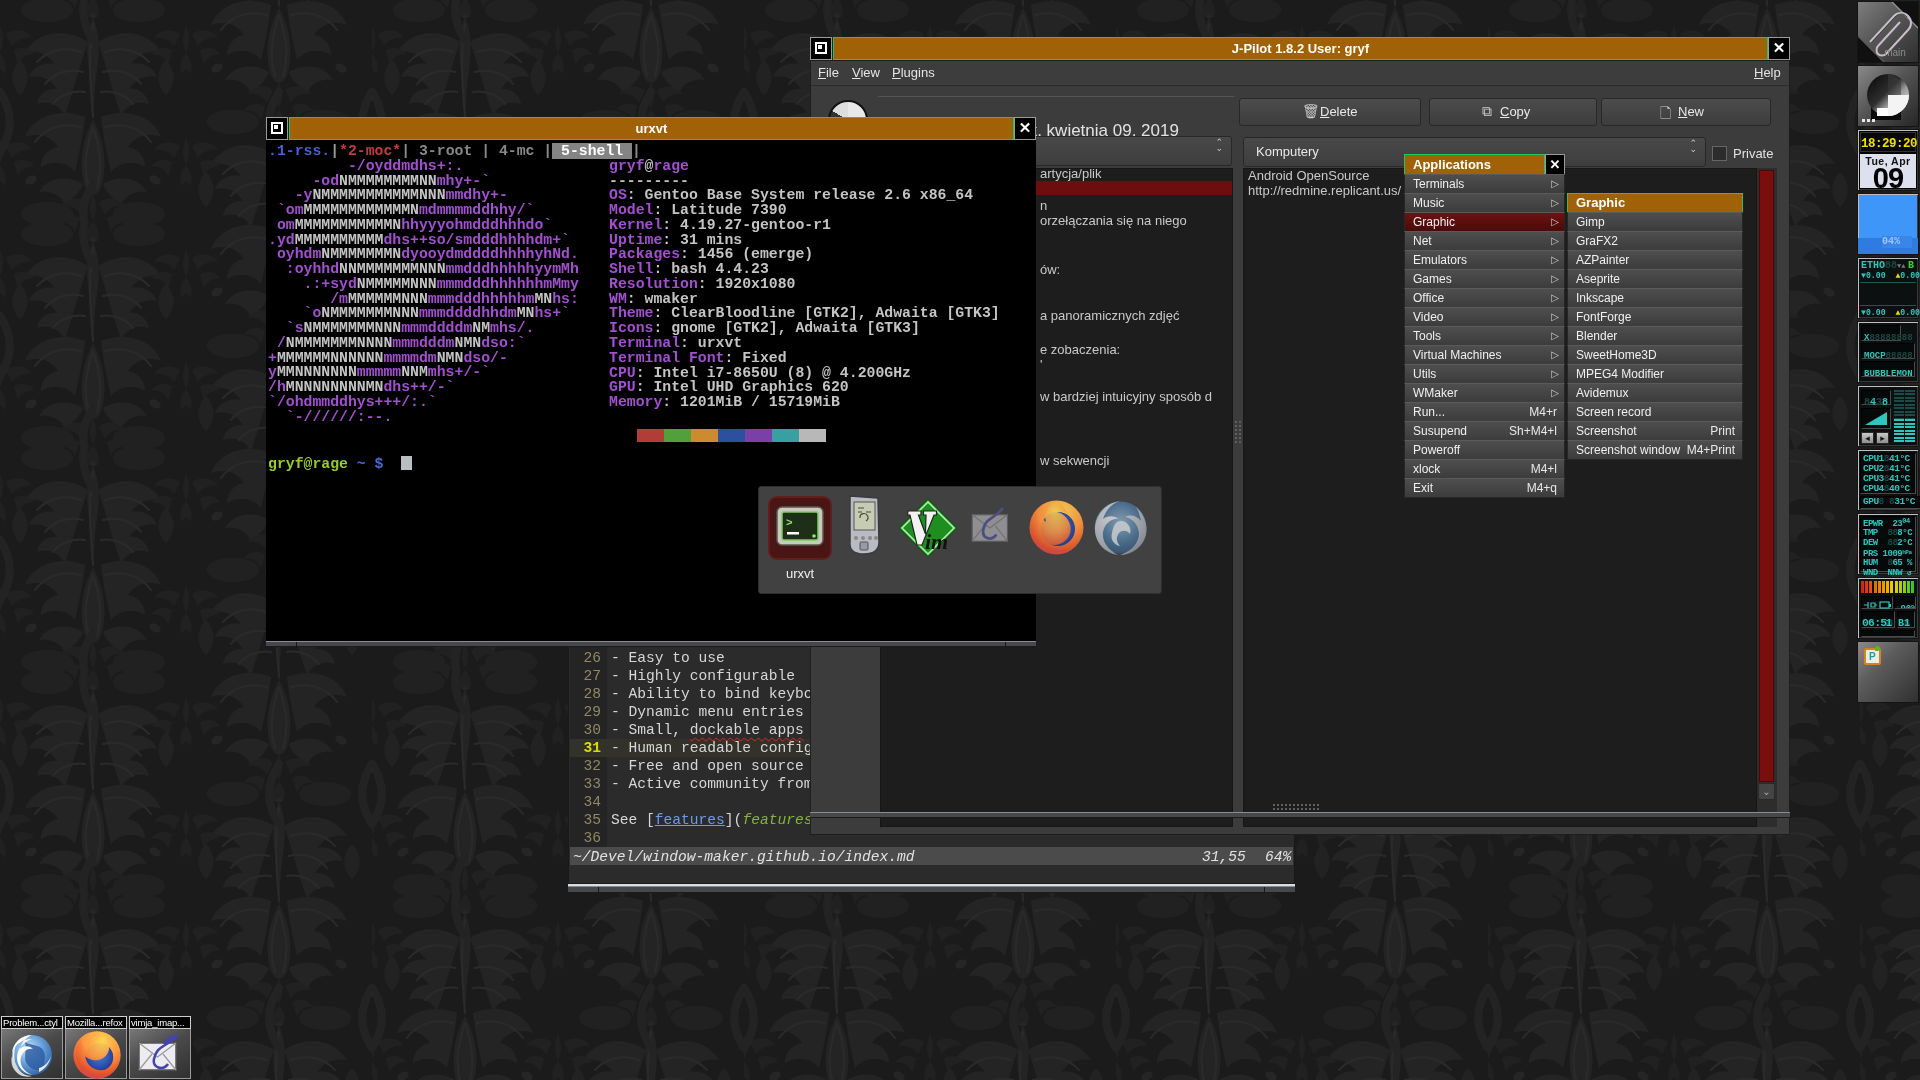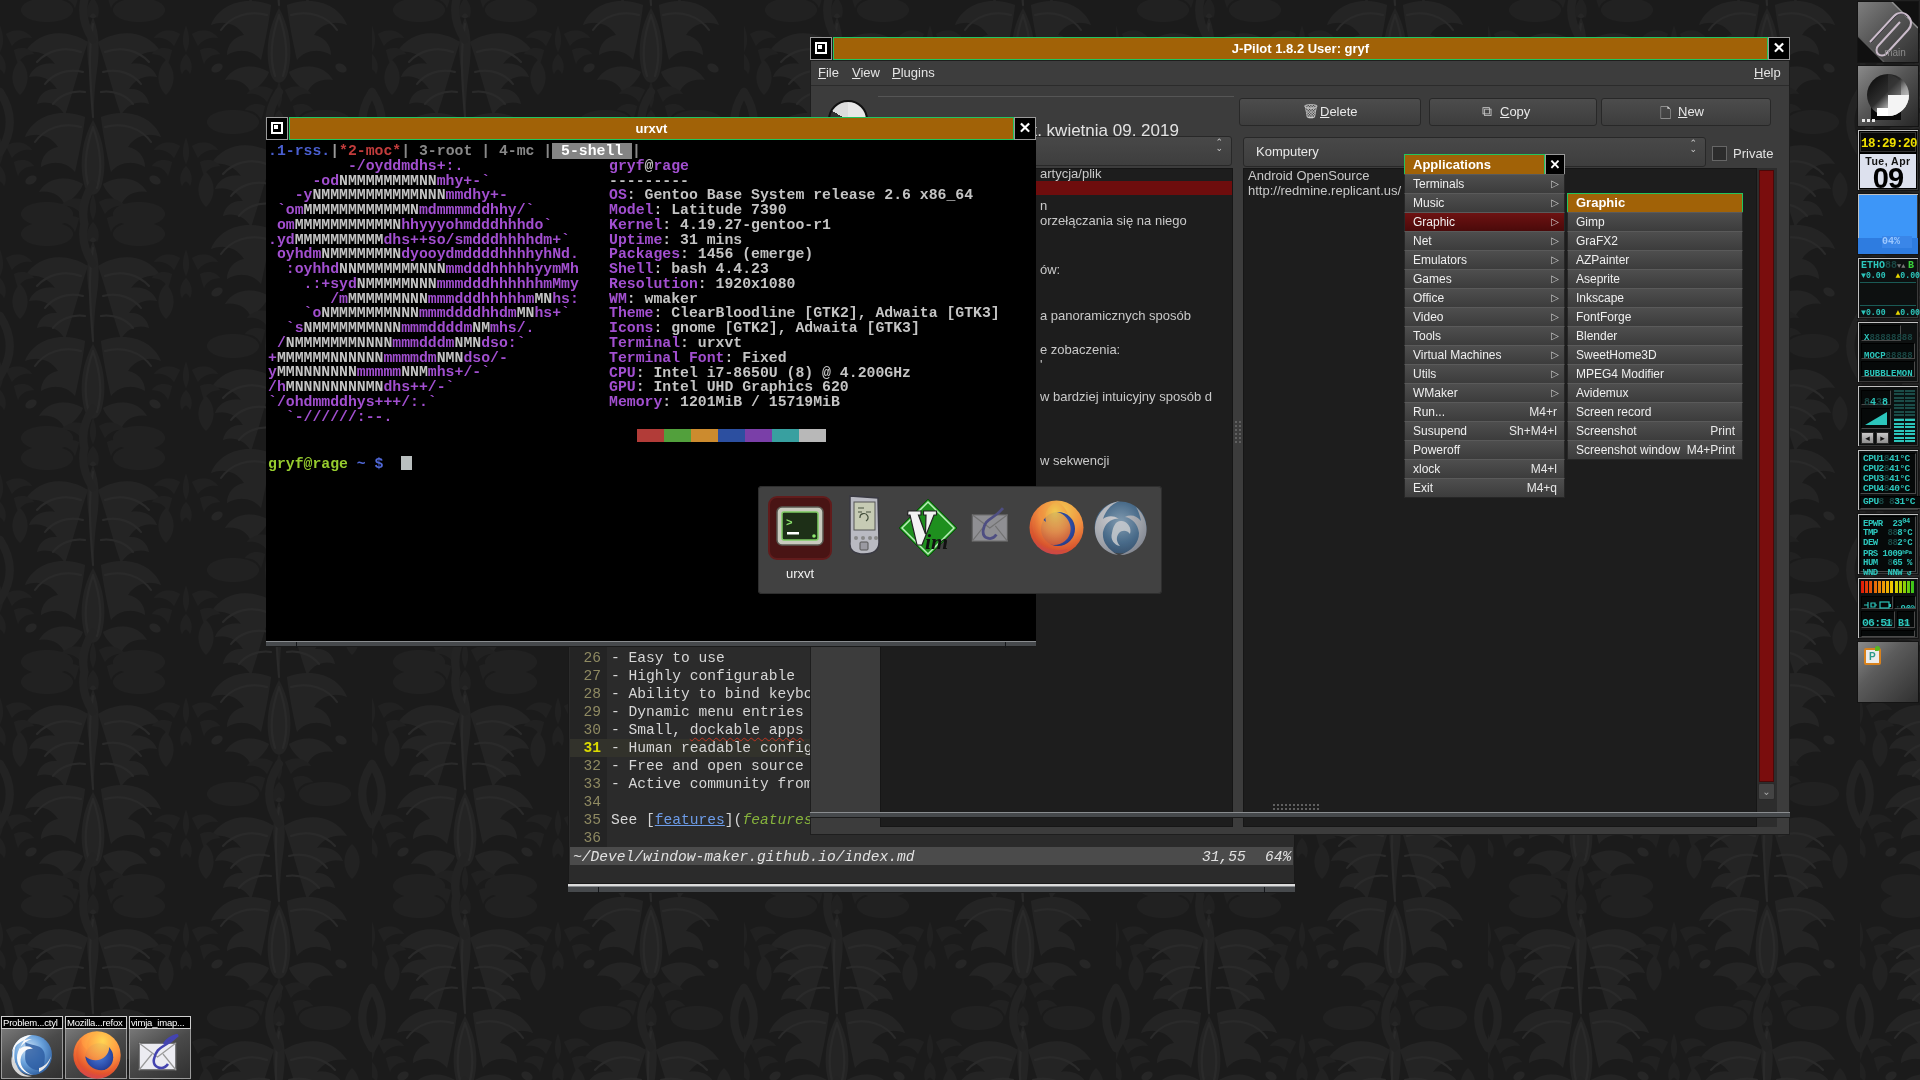--- a/index.html
+++ b/index.html
@@ -202,21 +202,21 @@
     </div>
   <div class="abs" style="left:902px;top:109px;width:15px;height:15px;background:#2c2c2c;border:1px solid #666;"></div>
   <div class="abs" style="left:923px;top:109px;font-size:13px;color:#e2e2e2;">Private</div>
 
   <div class="abs" style="left:70px;top:131px;width:353px;height:659px;background:#1d1d1d;border:1px solid #161616;"></div>
   <div class="abs jt" style="left:230px;top:129px;">artycja/plik</div>
   <div class="abs" style="left:71px;top:144px;width:351px;height:14px;background:#6e0d0d;"></div>
   <div class="abs jt" style="left:230px;top:161px;">n</div>
   <div class="abs jt" style="left:230px;top:176px;">orzełączania się na niego</div>
   <div class="abs jt" style="left:230px;top:225px;text-align:center;">ów:</div>
-  <div class="abs jt" style="left:230px;top:271px;">a panoramicznych sposób</div>
+  <div class="abs jt" style="left:230px;top:271px;">a panoramicznych zdjęć</div>
   <div class="abs jt" style="left:230px;top:305px;">e zobaczenia:</div>
   <div class="abs jt" style="left:230px;top:320px;">'</div>
   <div class="abs jt" style="left:230px;top:352px;">w bardziej intuicyjny sposób d</div>
   <div class="abs jt" style="left:230px;top:416px;">w sekwencji</div>
 
   <div class="abs dots" style="left:424px;top:383px;width:8px;height:24px;"></div>
 
   <div class="abs" style="left:433px;top:131px;width:514px;height:659px;background:#1d1d1d;border:1px solid #161616;"></div>
   <div class="abs jt" style="left:438px;top:131px;">Android OpenSource</div>
   <div class="abs jt" style="left:438px;top:146px;">http://redmine.replicant.us/</div>

